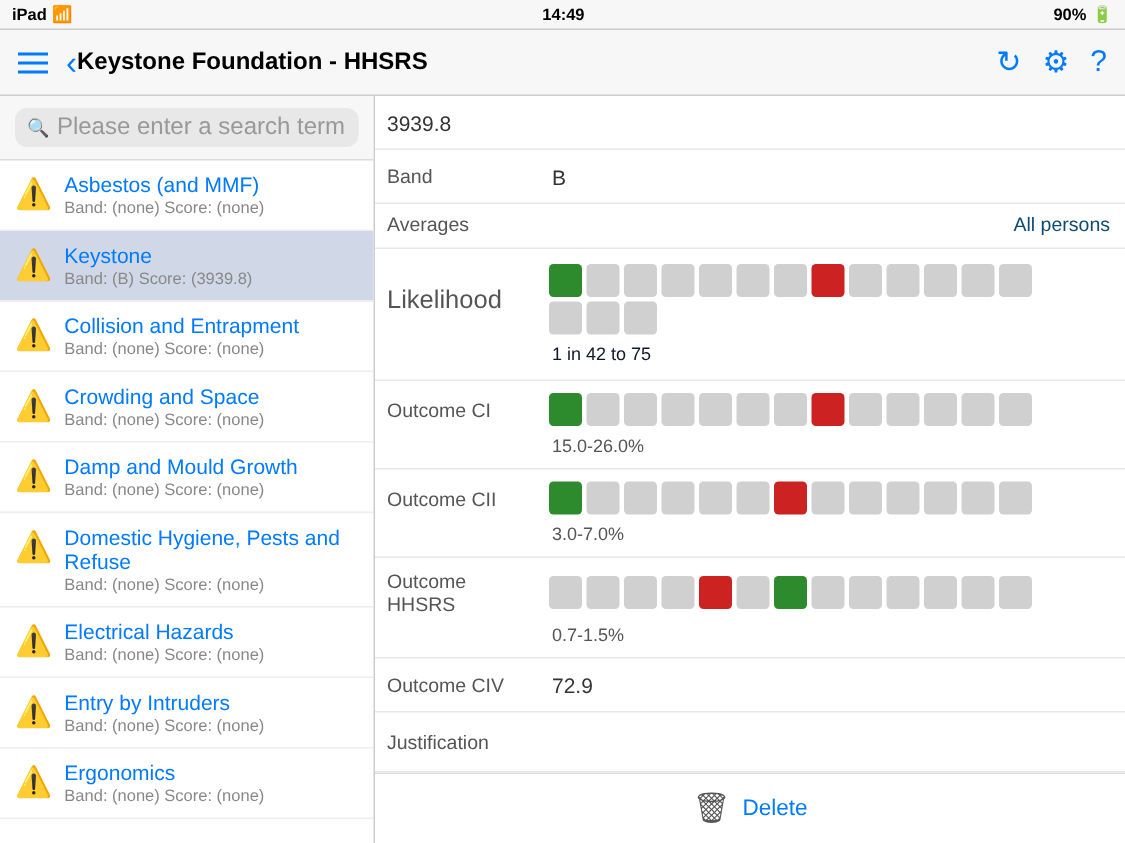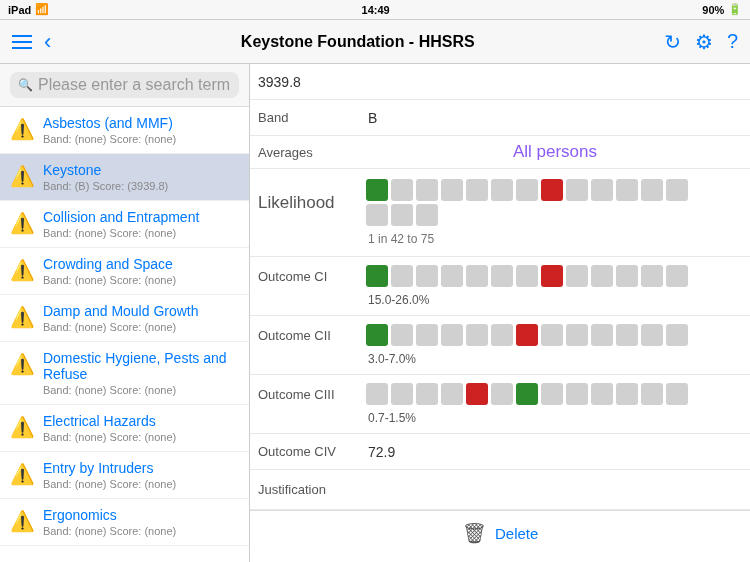--- a/index.html
+++ b/index.html
@@ -24,21 +24,21 @@
     .nav-bar {
       background: #f7f7f7;
       height: 44px;
       display: flex;
       align-items: center;
       justify-content: space-between;
       padding: 0 12px;
       border-bottom: 1px solid #ccc;
     }
     .nav-left { display: flex; align-items: center; gap: 12px; }
-    .nav-title { font-size: 16px; font-weight: 600; color: #000; flex: 1; text-align: center; }
+    .nav-title { font-size: 16px; font-weight: 600; color: #000; flex: 1; text-align: left; }
     .nav-right { display: flex; align-items: center; gap: 14px; }
     .hamburger { display: flex; flex-direction: column; gap: 4px; cursor: pointer; }
     .hamburger span { display: block; width: 20px; height: 2px; background: #007aff; }
     .back-icon { color: #007aff; font-size: 22px; cursor: pointer; }
 
     
     .main-container {
       display: flex;
       height: calc(562px - 64px);
     }
@@ -123,37 +123,37 @@
     .averages-label {
       width: 110px;
       flex-shrink: 0;
       font-size: 13px;
       color: #555;
       padding: 6px 8px;
       font-weight: 500;
     }
     .averages-link {
       flex: 1;
-      text-align: center;
+      text-align: right;
       padding: 6px 10px;
-      font-size: 17px;
-      color: #8b5cf6;
+      font-size: 13px;
+      color: #0c4a6e;
     }
 
     
     .likelihood-section { border-bottom: 1px solid #e8e8e8; padding: 6px 0; }
     .likelihood-top { display: flex; align-items: center; }
     .likelihood-label { width: 110px; flex-shrink: 0; font-size: 17px; color: #555; padding: 6px 8px; font-weight: 500; }
     .grid-container { display: flex; flex-wrap: wrap; gap: 3px; padding: 4px 6px; flex: 1; }
     .grid-row { display: flex; gap: 3px; }
     .grid-cell { width: 22px; height: 22px; border-radius: 3px; background: #d0d0d0; }
     .grid-cell.green { background: #2d8a2d; }
     .grid-cell.red { background: #cc2222; }
     .grid-cell.empty { background: transparent; }
-    .range-text { font-size: 12px; color: #737373; padding: 2px 8px 4px 118px; }
+    .range-text { font-size: 12px; color: #0f172a; padding: 2px 8px 4px 118px; }
 
     
     .outcome-section { border-bottom: 1px solid #e8e8e8; padding: 4px 0; }
     .outcome-top { display: flex; align-items: center; }
     .outcome-label { width: 110px; flex-shrink: 0; font-size: 13px; color: #555; padding: 4px 8px; font-weight: 500; }
     .outcome-range { font-size: 12px; color: #555; padding: 2px 8px 4px 118px; }
 
     
     .delete-bar {
       display: flex;
@@ -378,21 +378,21 @@
               <div class="grid-cell"></div>
               <div class="grid-cell"></div>
             </div>
           </div>
       </div>
       <div class="outcome-range">3.0-7.0%</div>
     </div>
 
     <div class="outcome-section">
       <div class="outcome-top">
-        <div class="outcome-label">Outcome CIII</div>
+        <div class="outcome-label">Outcome HHSRS</div>
         <div class="grid-container" id="outcome-ciii-grid">
             <div class="grid-row">
               <div class="grid-cell"></div>
               <div class="grid-cell"></div>
               <div class="grid-cell"></div>
               <div class="grid-cell"></div>
               <div class="grid-cell red"></div>
               <div class="grid-cell"></div>
               <div class="grid-cell green"></div>
               <div class="grid-cell"></div>

